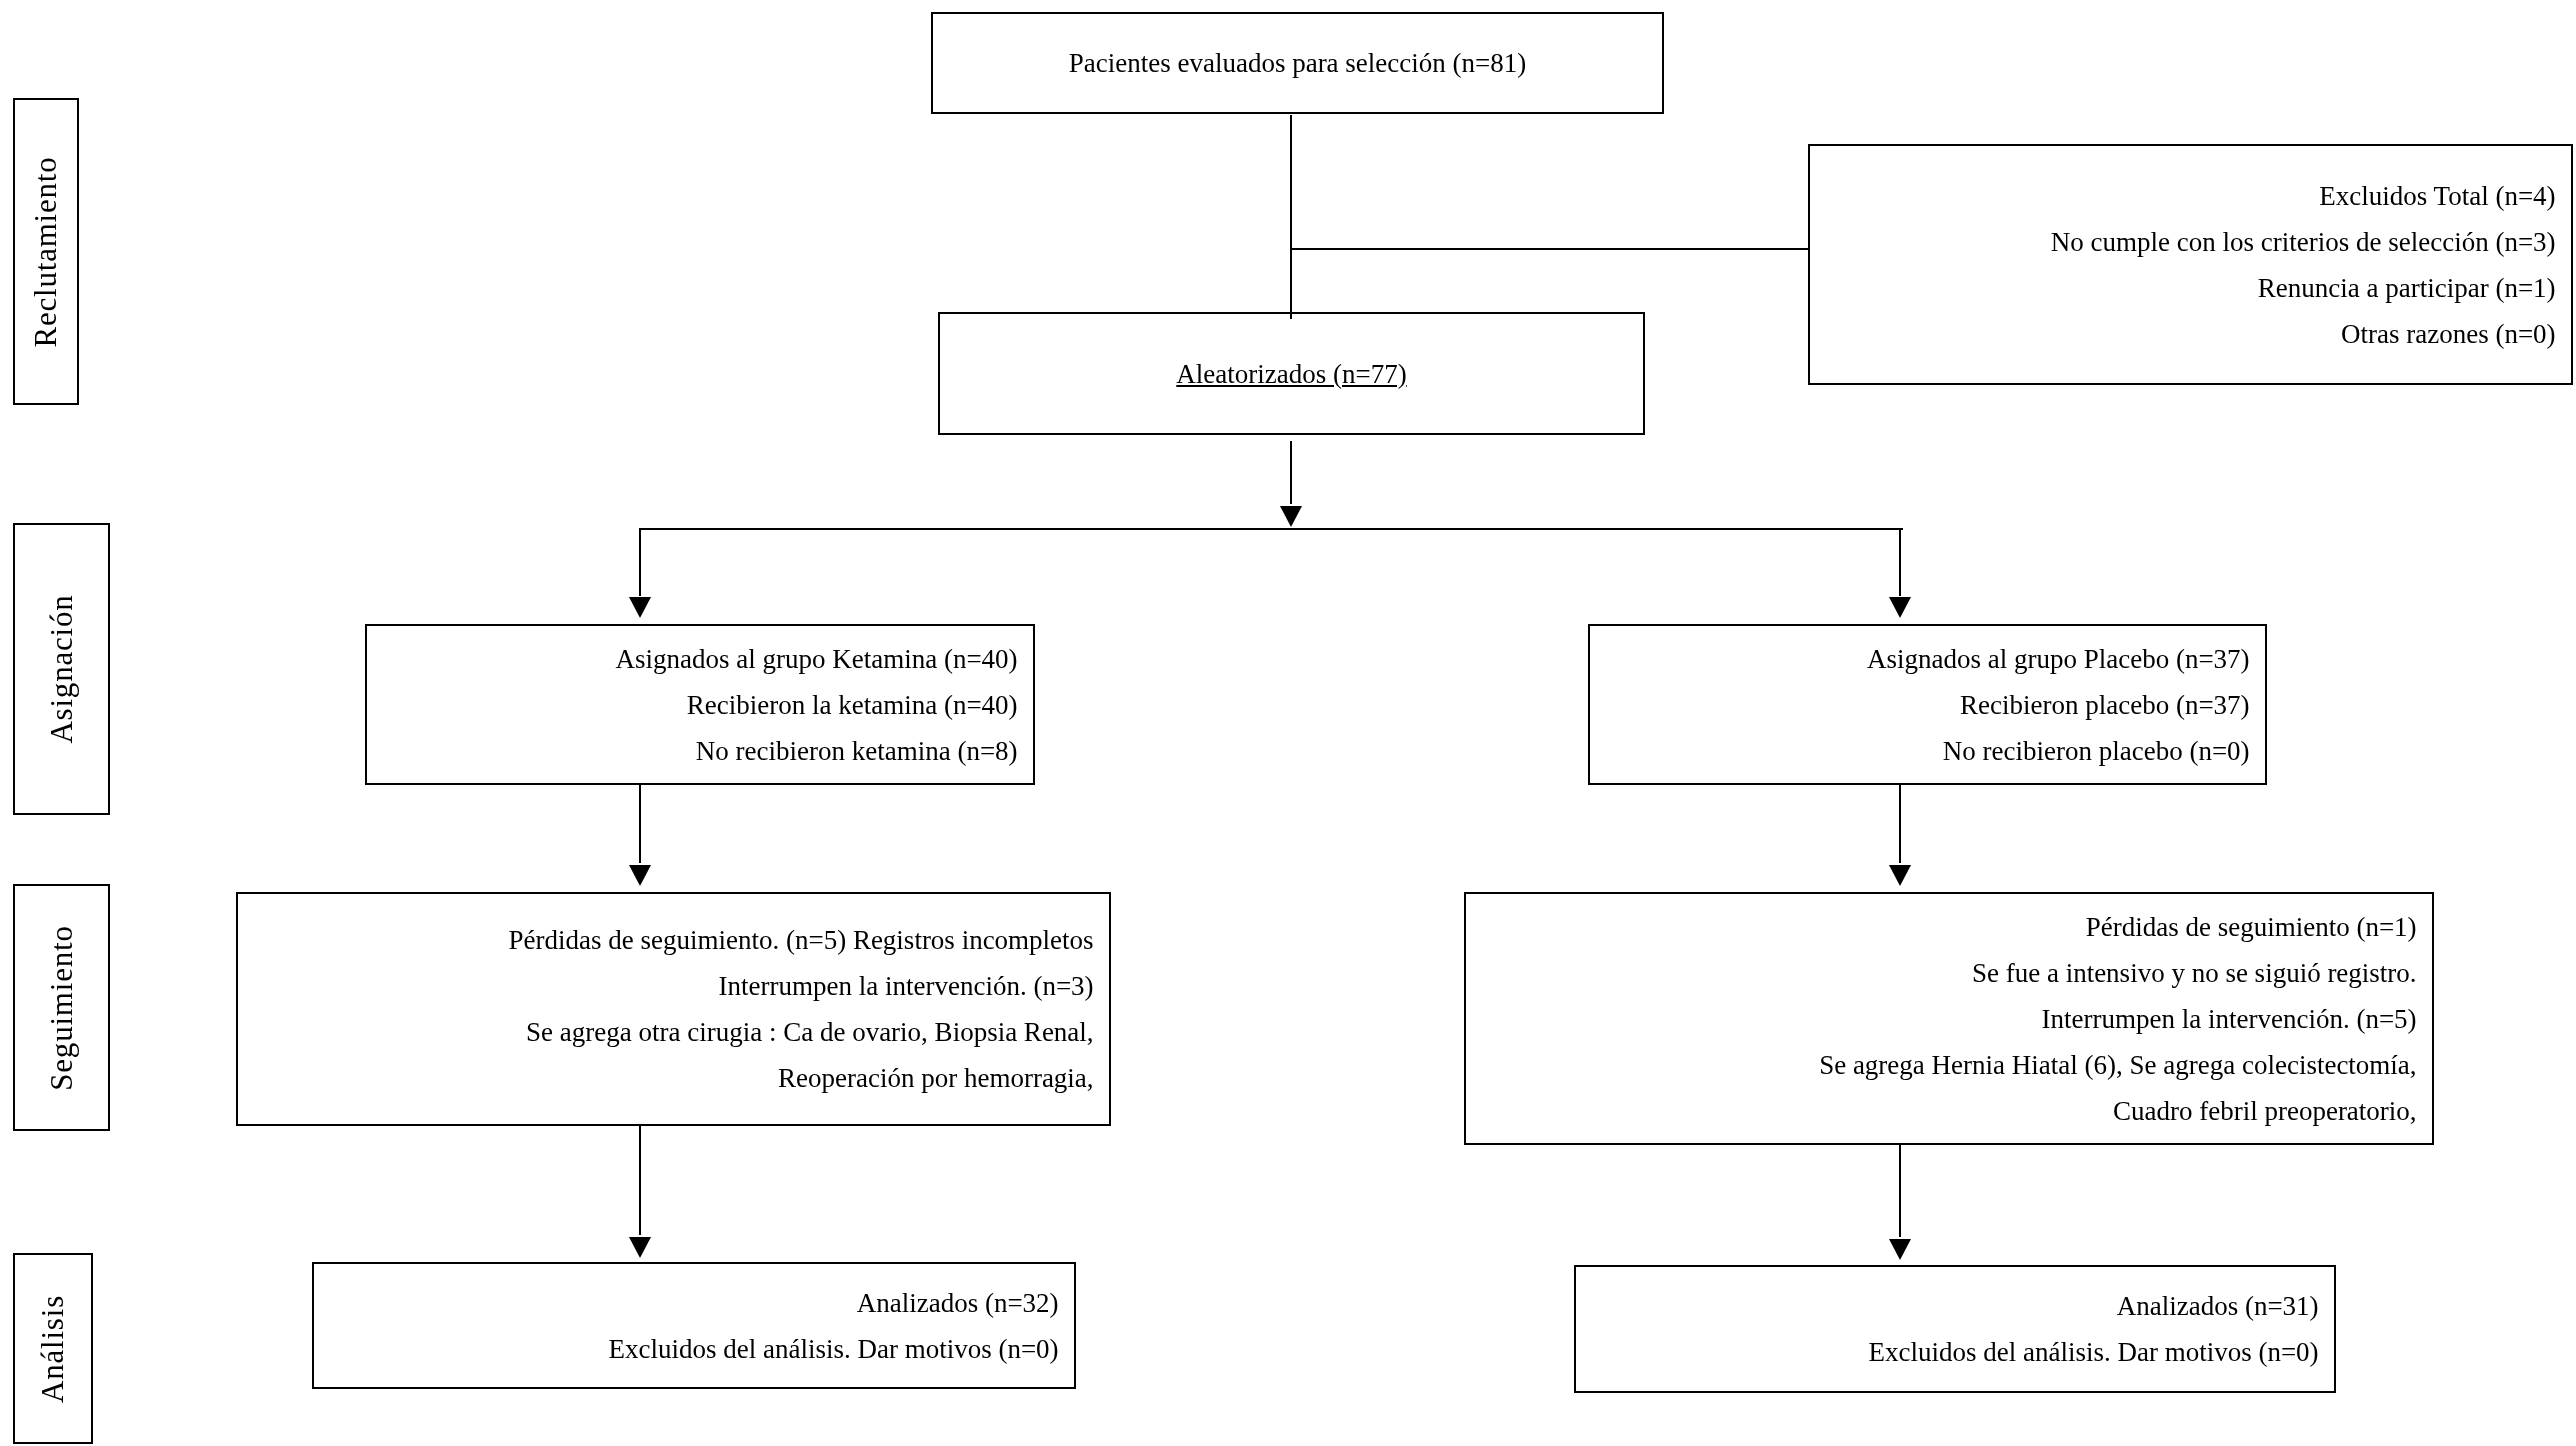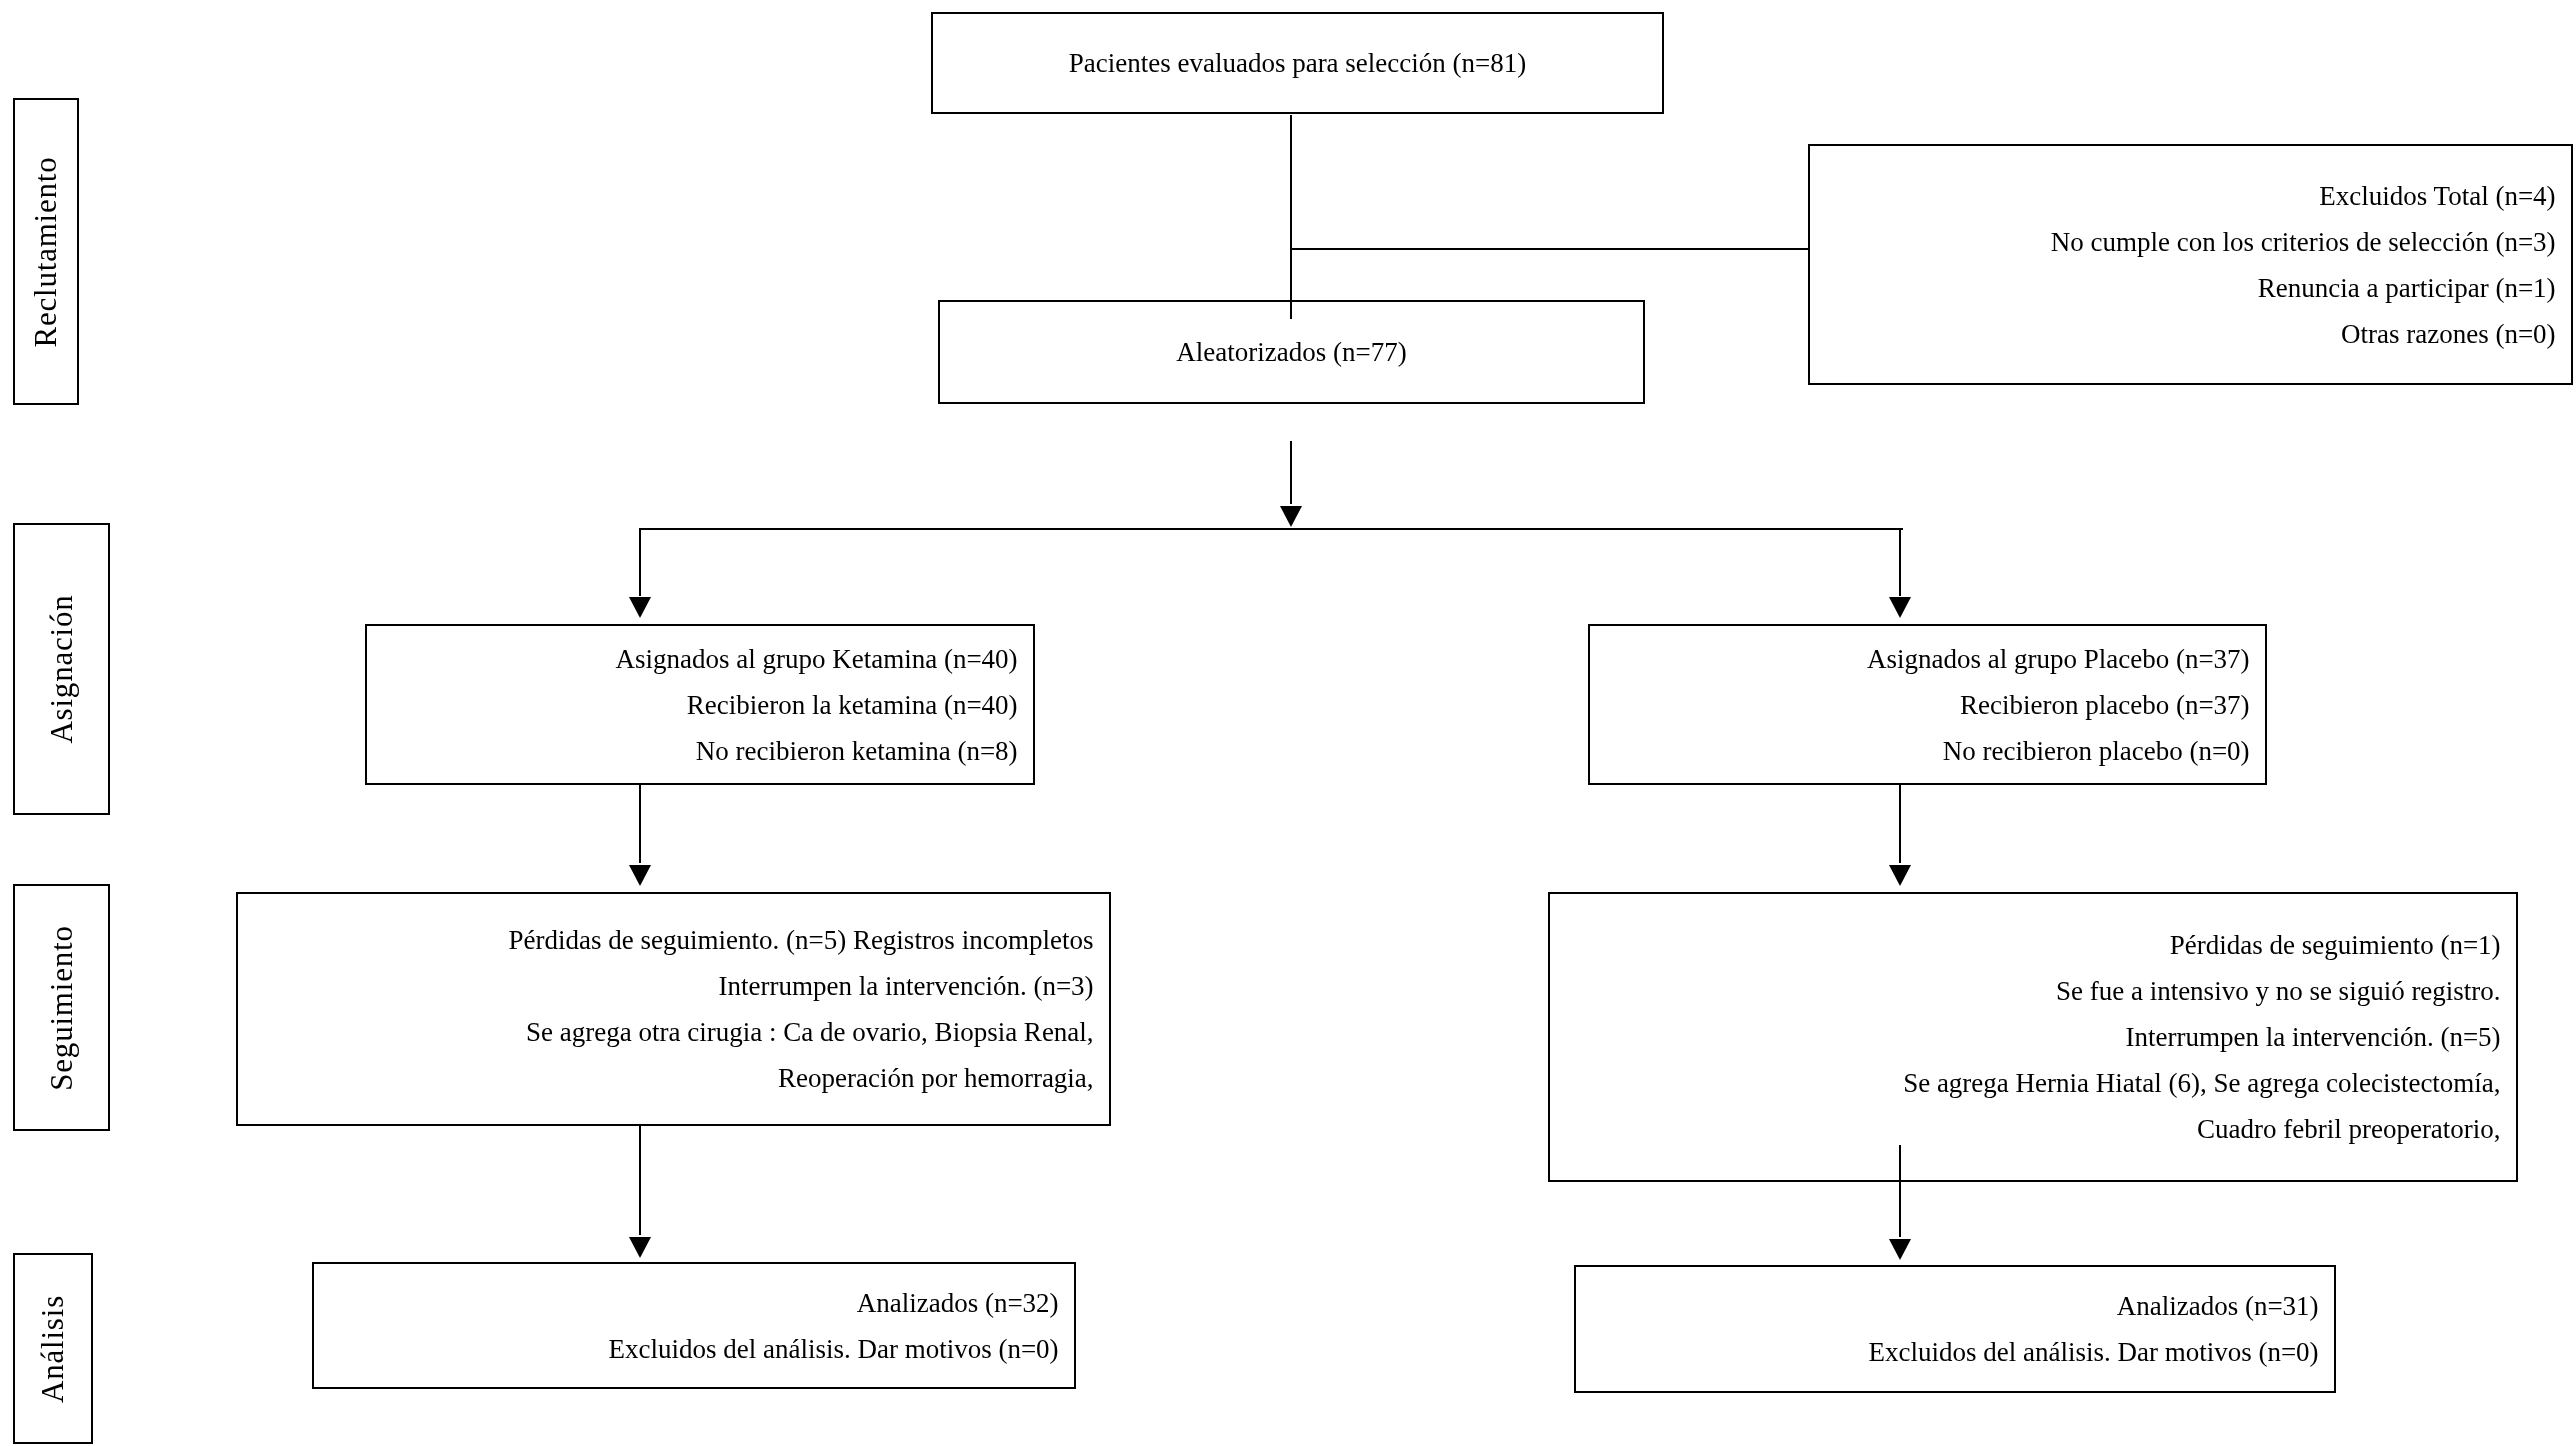--- a/index.html
+++ b/index.html
@@ -84,21 +84,21 @@
     <div class="line">Pacientes evaluados para selección (n=81)</div>
   </div>
 
   <div class="box left" style="left:1808px; top:144px; width:765px; height:241px;">
     <div class="line">Excluidos Total (n=4)</div>
     <div class="line">No cumple con los criterios de selección (n=3)</div>
     <div class="line">Renuncia a participar (n=1)</div>
     <div class="line">Otras razones (n=0)</div>
   </div>
 
-  <div class="box center" style="left:938px; top:300px; width:707px; height:104px;">
+  <div class="box center" style="left:938px; top:312px; width:707px; height:123px;text-decoration:underline;">
     <div class="line">Aleatorizados (n=77)</div>
   </div>
 
   <div class="box left pad-lg" style="left:365px; top:624px; width:670px; height:161px;">
     <div class="line">Asignados al grupo Ketamina (n=40)</div>
     <div class="line">Recibieron la ketamina (n=40)</div>
     <div class="line">No recibieron ketamina (n=8)</div>
   </div>
 
   <div class="box left pad-lg" style="left:1588px; top:624px; width:679px; height:161px;">
@@ -107,21 +107,21 @@
     <div class="line">No recibieron placebo (n=0)</div>
   </div>
 
   <div class="box left" style="left:236px; top:892px; width:875px; height:234px;">
     <div class="line">Pérdidas de seguimiento. (n=5) Registros incompletos</div>
     <div class="line">Interrumpen la intervención. (n=3)</div>
     <div class="line">Se agrega otra cirugia : Ca de ovario, Biopsia Renal,</div>
     <div class="line">Reoperación por hemorragia,</div>
   </div>
 
-  <div class="box left" style="left:1548px; top:892px; width:970px; height:290px;">
+  <div class="box left" style="left:1464px; top:892px; width:970px; height:253px;">
     <div class="line">Pérdidas de seguimiento (n=1)</div>
     <div class="line">Se fue a intensivo y no se siguió registro.</div>
     <div class="line">Interrumpen la intervención. (n=5)</div>
     <div class="line">Se agrega Hernia Hiatal (6), Se agrega colecistectomía,</div>
     <div class="line">Cuadro febril preoperatorio,</div>
   </div>
 
   <div class="box left pad-lg" style="left:312px; top:1262px; width:764px; height:127px;">
     <div class="line">Analizados (n=32)</div>
     <div class="line">Excluidos del análisis. Dar motivos (n=0)</div>

